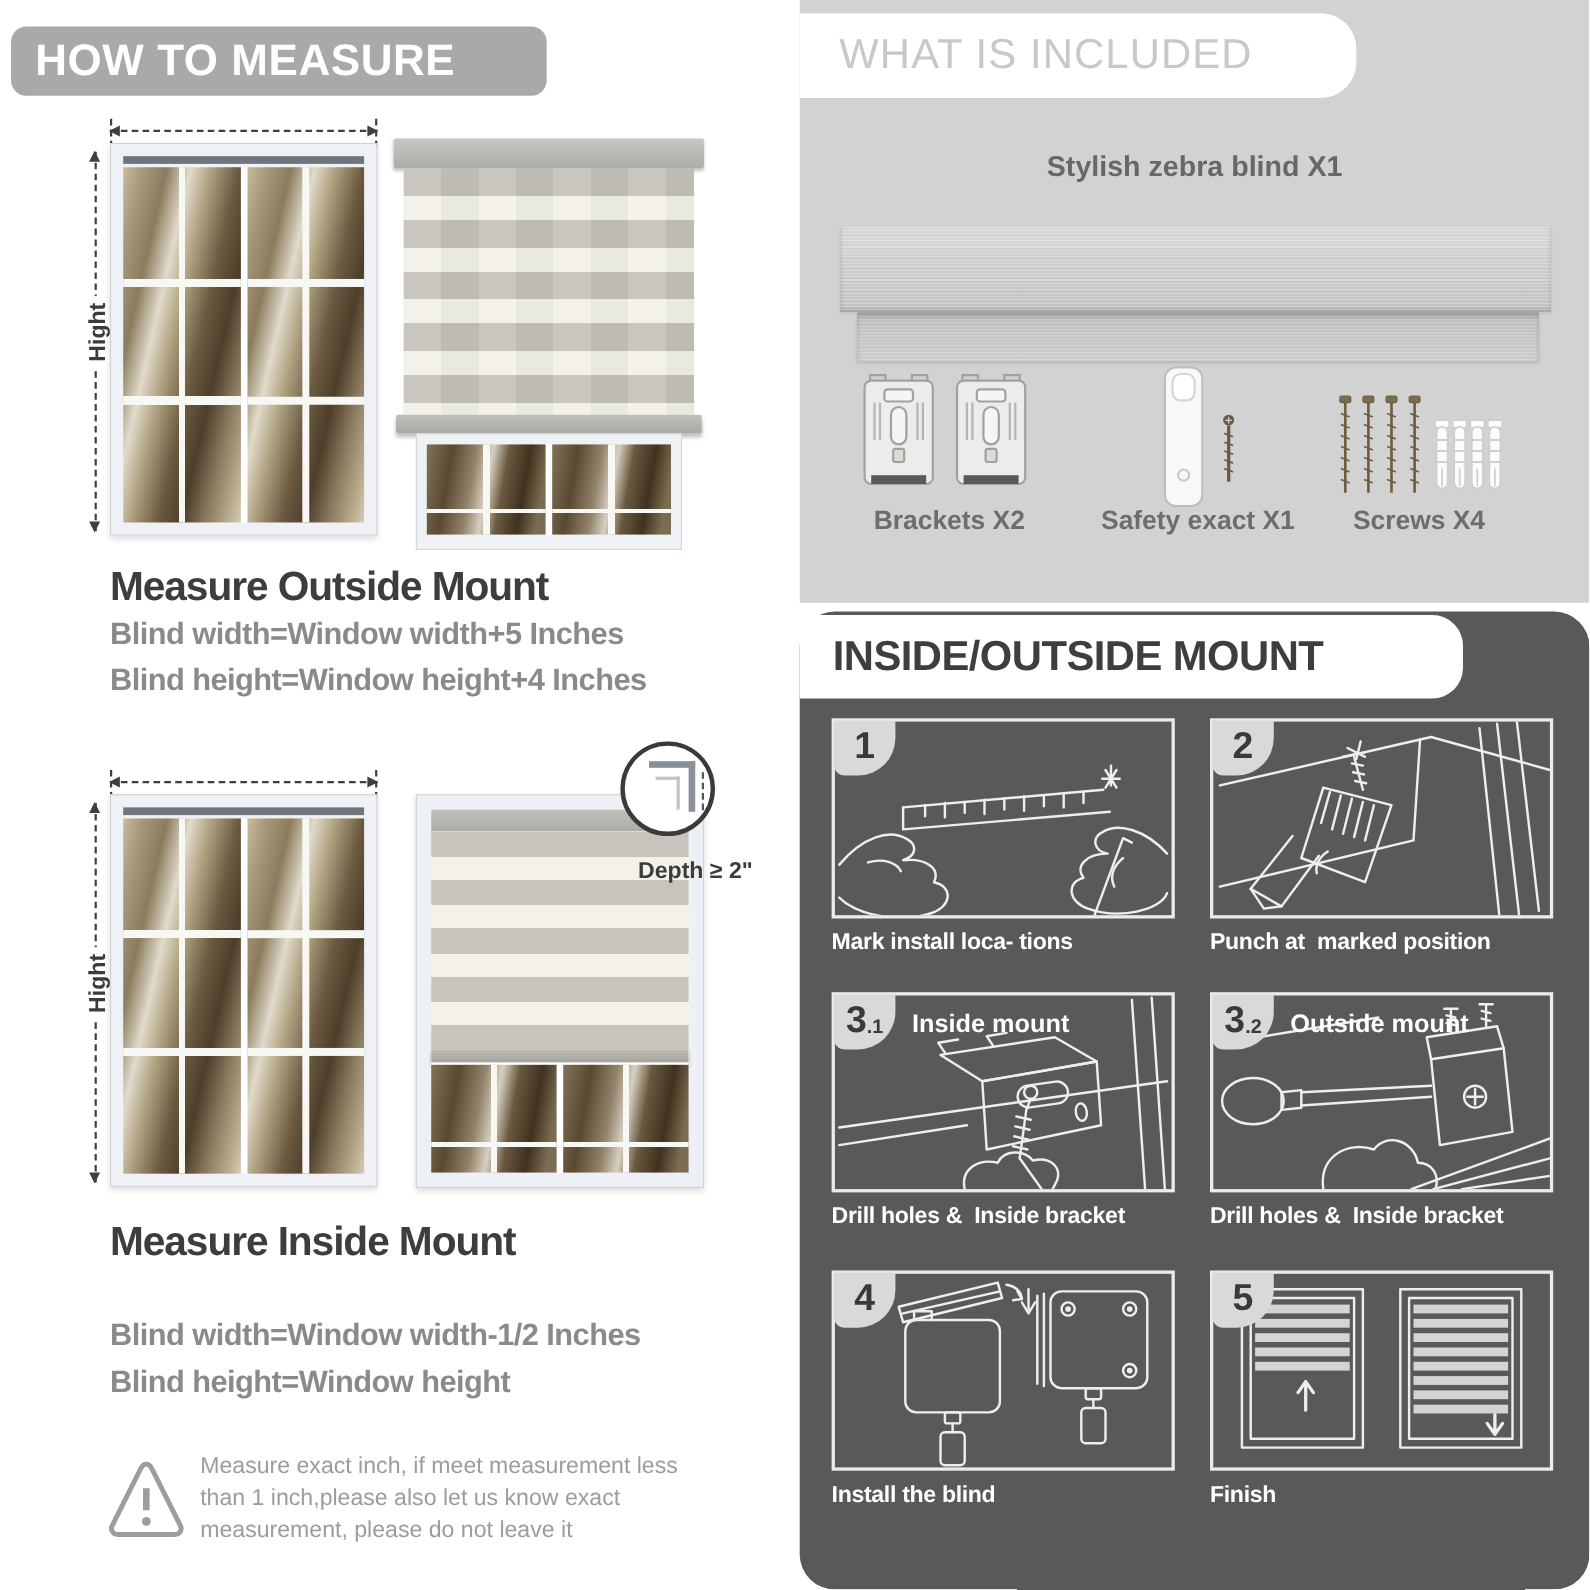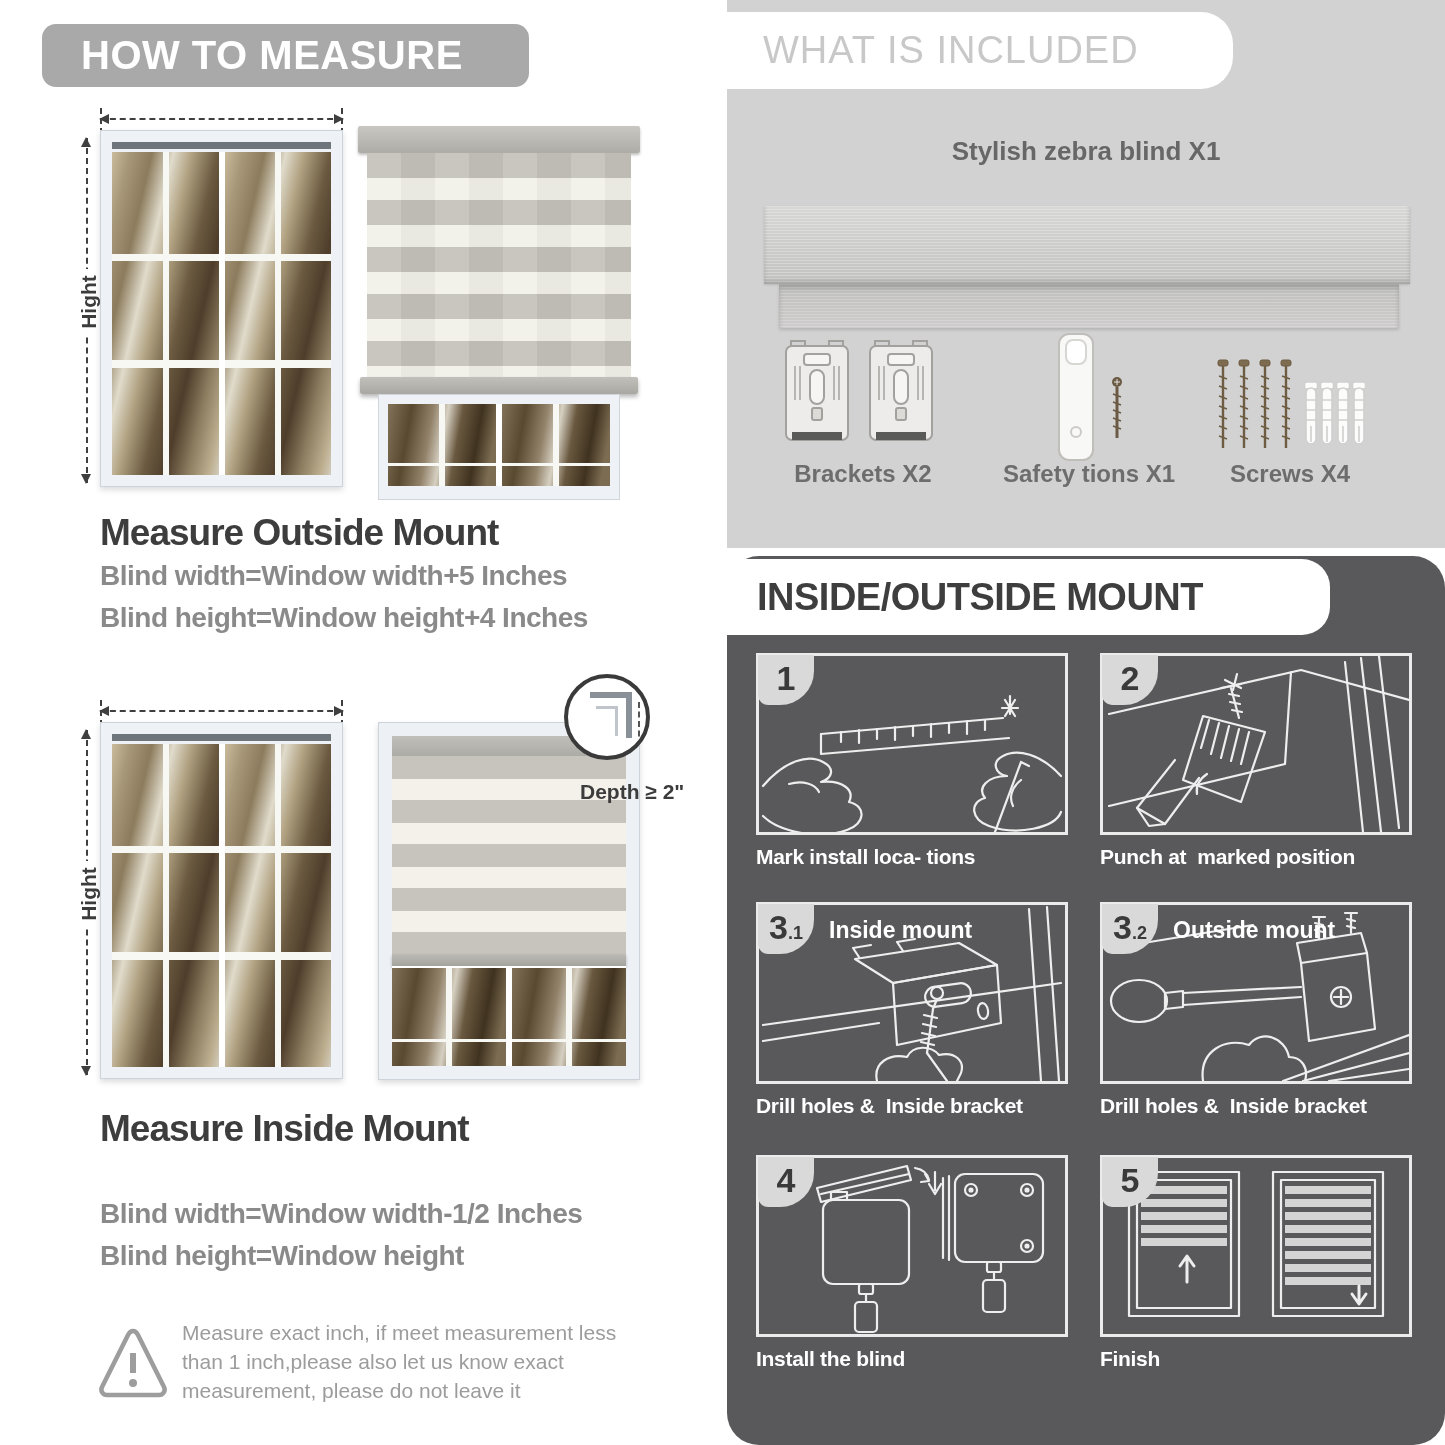--- a/index.html
+++ b/index.html
@@ -7,21 +7,21 @@
   .page {
     position:relative; width:1445px; height:1445px; background:#ffffff;
     font-family:"Liberation Sans","DejaVu Sans",sans-serif; overflow:hidden;
   }
   .abs { position:absolute; }
 
   
   .banner-gray {
     left:10px; top:24px; width:487px; height:63px; background:#a9a9a9;
     border-radius:14px; color:#fff; font-weight:bold; font-size:40px;
-    line-height:63px; padding-left:39px; letter-spacing:0.5px;margin-left:32px;
+    line-height:63px; padding-left:22px; letter-spacing:0.5px;
   }
   .win-group { width:276px; height:382px; }
   #win-a { left:84px; top:108px; }
   #win-b { left:84px; top:700px; }
 
   .arrow-h { left:16px; top:10px; width:243px; height:0; border-top:2px dashed #3f3f3f; }
   .arrow-h::before { content:""; position:absolute; left:-1px; top:-6px;
     border-top:5px solid transparent; border-bottom:5px solid transparent; border-right:10px solid #3f3f3f; }
   .arrow-h::after  { content:""; position:absolute; right:-1px; top:-6px;
     border-top:5px solid transparent; border-bottom:5px solid transparent; border-left:10px solid #3f3f3f; }
@@ -295,21 +295,21 @@
           </g>
         <g transform="translate(146,0)">
             <rect x="-6.5" y="26" width="13" height="7" rx="2"></rect>
             <rect x="-5" y="32" width="10" height="56" rx="5"></rect>
             <path d="M-5,44 h10 M-5,54 h10 M-5,64 h10 M0,70 v16" fill="none"></path>
           </g>
       </g>
     </svg>
 
     <div class="item-label" style="left:48px; width:176px;">Brackets X2</div>
-    <div class="item-label" style="left:252px; width:220px;">Safety tions X1</div>
+    <div class="item-label" style="left:252px; width:220px;">Safety exact X1</div>
     <div class="item-label" style="left:478px; width:170px;">Screws X4</div>
   </div>
 
   <div class="abs right-bottom">
     <div class="banner-mount">INSIDE/OUTSIDE MOUNT</div>
 
     <div class="tile" style="left:29px; top:97px;">
       <div class="badge">
           <span>1</span>
         </div>

